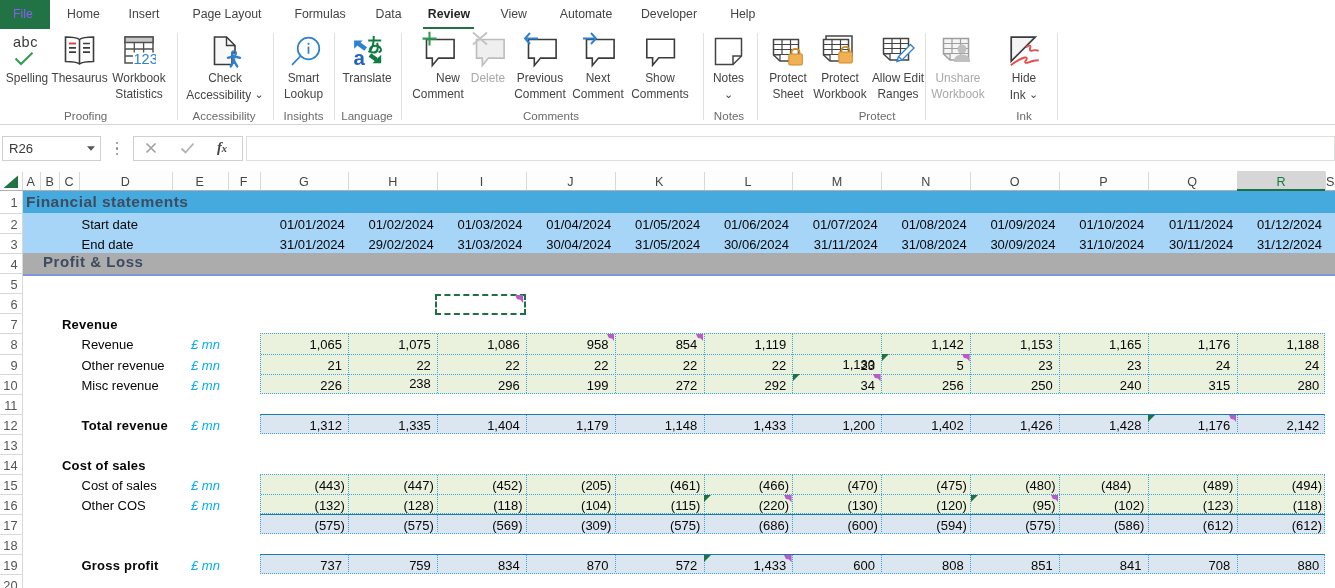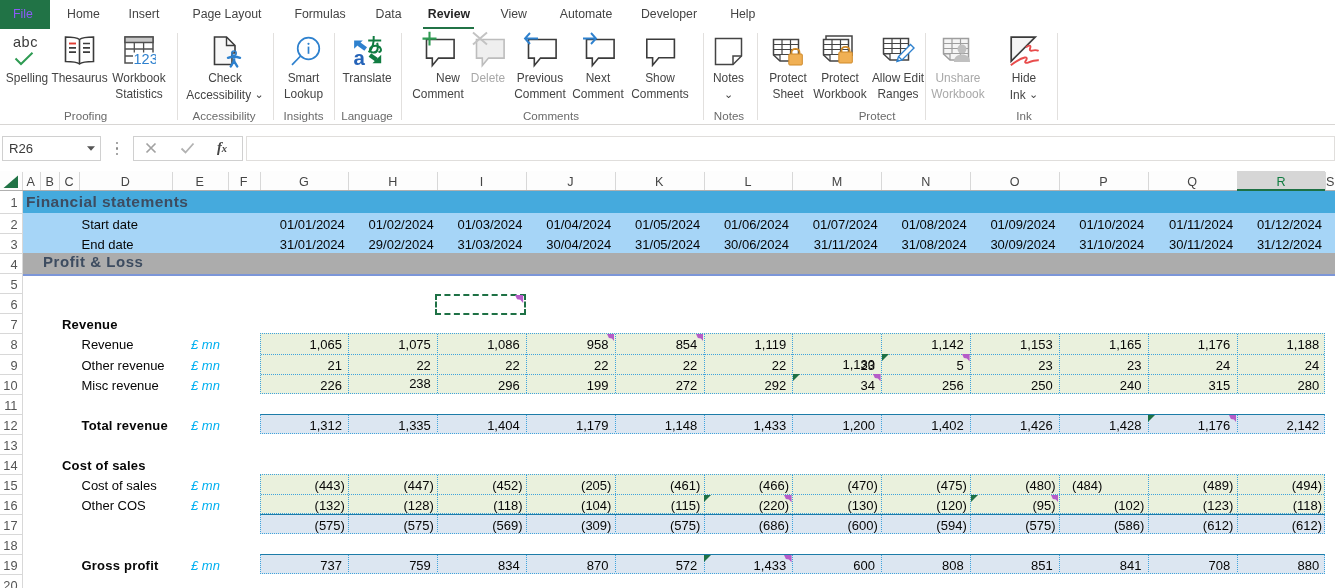--- a/index.html
+++ b/index.html
@@ -450,21 +450,21 @@
 <div class="cell" style="left:1236.63px;top:413.79999999999995px;width:82.53px;height:20.08px;line-height:24.08px">2,142</div>
 <div class="cell" style="left:259.5px;top:474.03999999999996px;width:85.42999999999999px;height:20.08px;line-height:24.08px">(443)</div>
 <div class="cell" style="left:348.33px;top:474.03999999999996px;width:85.42999999999999px;height:20.08px;line-height:24.08px">(447)</div>
 <div class="cell" style="left:437.15999999999997px;top:474.03999999999996px;width:85.42999999999999px;height:20.08px;line-height:24.08px">(452)</div>
 <div class="cell" style="left:525.99px;top:474.03999999999996px;width:85.42999999999999px;height:20.08px;line-height:24.08px">(205)</div>
 <div class="cell" style="left:614.8199999999999px;top:474.03999999999996px;width:85.42999999999999px;height:20.08px;line-height:24.08px">(461)</div>
 <div class="cell" style="left:703.65px;top:474.03999999999996px;width:85.42999999999999px;height:20.08px;line-height:24.08px">(466)</div>
 <div class="cell" style="left:792.48px;top:474.03999999999996px;width:85.42999999999999px;height:20.08px;line-height:24.08px">(470)</div>
 <div class="cell" style="left:881.31px;top:474.03999999999996px;width:85.42999999999999px;height:20.08px;line-height:24.08px">(475)</div>
 <div class="cell" style="left:970.14px;top:474.03999999999996px;width:85.42999999999999px;height:20.08px;line-height:24.08px">(480)</div>
-<div class="cell" style="left:1017px;top:474.03999999999996px;width:85.42999999999999px;height:20.08px;line-height:24.08px">(484)</div>
+<div class="cell" style="left:1046px;top:474.03999999999996px;width:85.42999999999999px;height:20.08px;line-height:24.08px">(484)</div>
 <div class="cell" style="left:1147.8px;top:474.03999999999996px;width:85.42999999999999px;height:20.08px;line-height:24.08px">(489)</div>
 <div class="cell" style="left:1236.63px;top:474.03999999999996px;width:85.42999999999999px;height:20.08px;line-height:24.08px">(494)</div>
 <div class="cell" style="left:259.5px;top:494.12px;width:85.42999999999999px;height:20.08px;line-height:24.08px">(132)</div>
 <div class="cell" style="left:348.33px;top:494.12px;width:85.42999999999999px;height:20.08px;line-height:24.08px">(128)</div>
 <div class="cell" style="left:437.15999999999997px;top:494.12px;width:85.42999999999999px;height:20.08px;line-height:24.08px">(118)</div>
 <div class="cell" style="left:525.99px;top:494.12px;width:85.42999999999999px;height:20.08px;line-height:24.08px">(104)</div>
 <div class="cell" style="left:614.8199999999999px;top:494.12px;width:85.42999999999999px;height:20.08px;line-height:24.08px">(115)</div>
 <div class="cell" style="left:703.65px;top:494.12px;width:85.42999999999999px;height:20.08px;line-height:24.08px">(220)</div>
 <div class="cell" style="left:792.48px;top:494.12px;width:85.42999999999999px;height:20.08px;line-height:24.08px">(130)</div>
 <div class="cell" style="left:881.31px;top:494.12px;width:85.42999999999999px;height:20.08px;line-height:24.08px">(120)</div>

